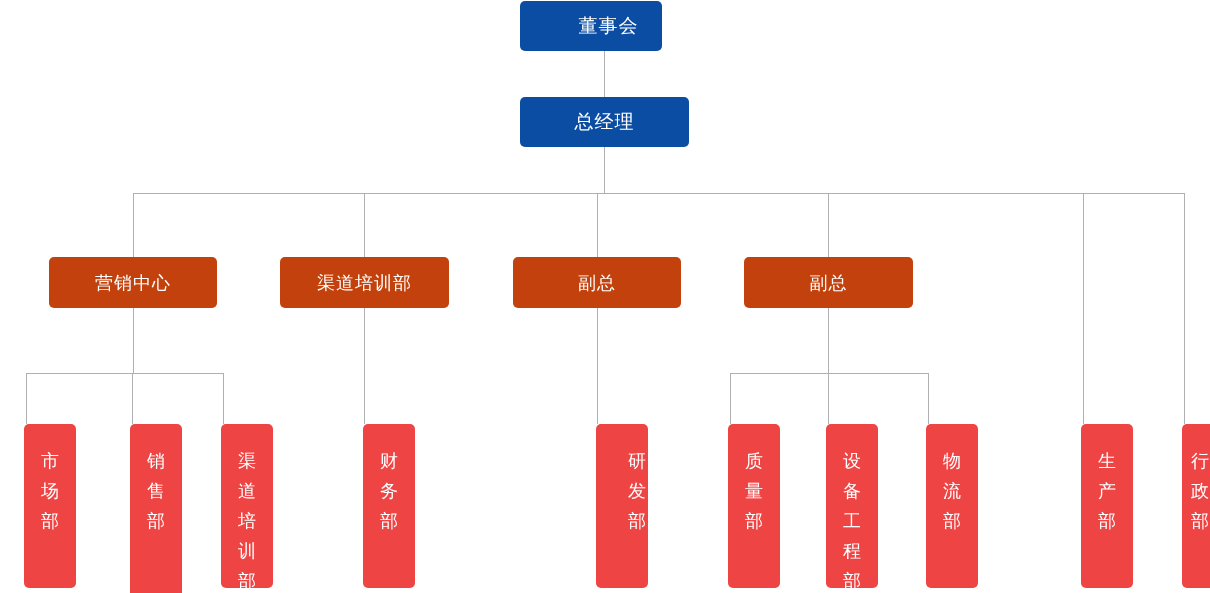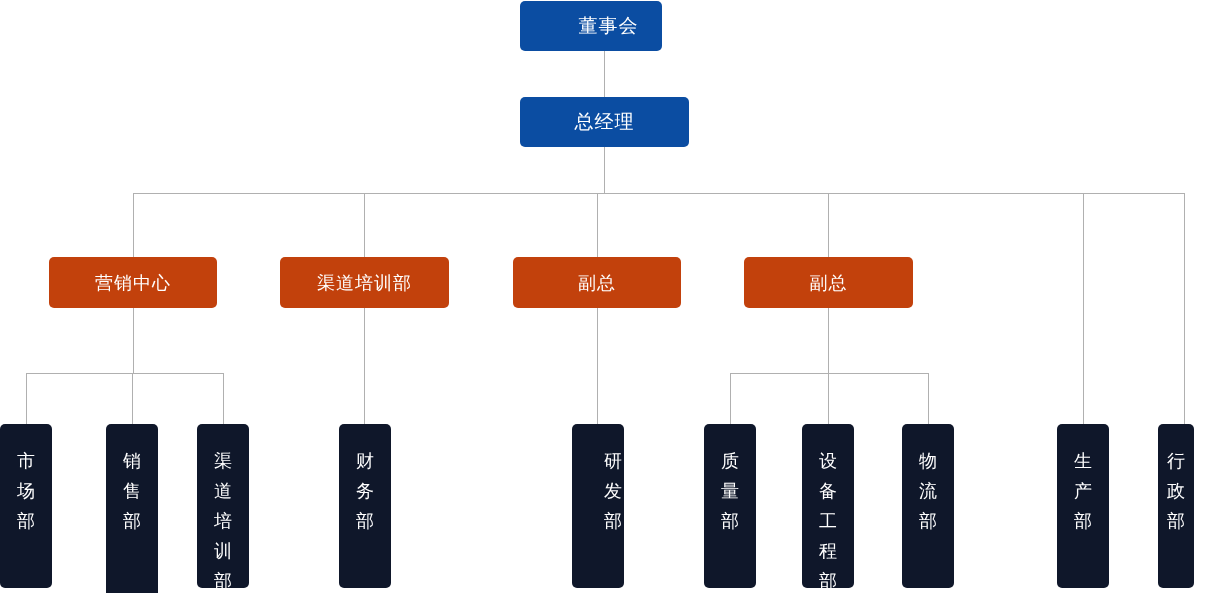--- a/index.html
+++ b/index.html
@@ -41,26 +41,27 @@
   }
   .node.level-0 {
     background: #0b4da2;
     font-size: 19px;
   }
   .node.level-1 {
     background: #c2410c;
     font-size: 18px;
   }
   .node.leaf {
-    background: #0f172a;
+    background: #ef4444;
     font-size: 18px;
     align-items: flex-start;
     justify-content: center;
     padding-top: 22px;
     line-height: 30px;
+    margin-left: 24px;
   }
   .node.leaf .vtext {
     display: block;
     width: 22px;
     word-break: break-all;
     white-space: normal;
     text-align: center;
     letter-spacing: 0;
   }
 </style>

